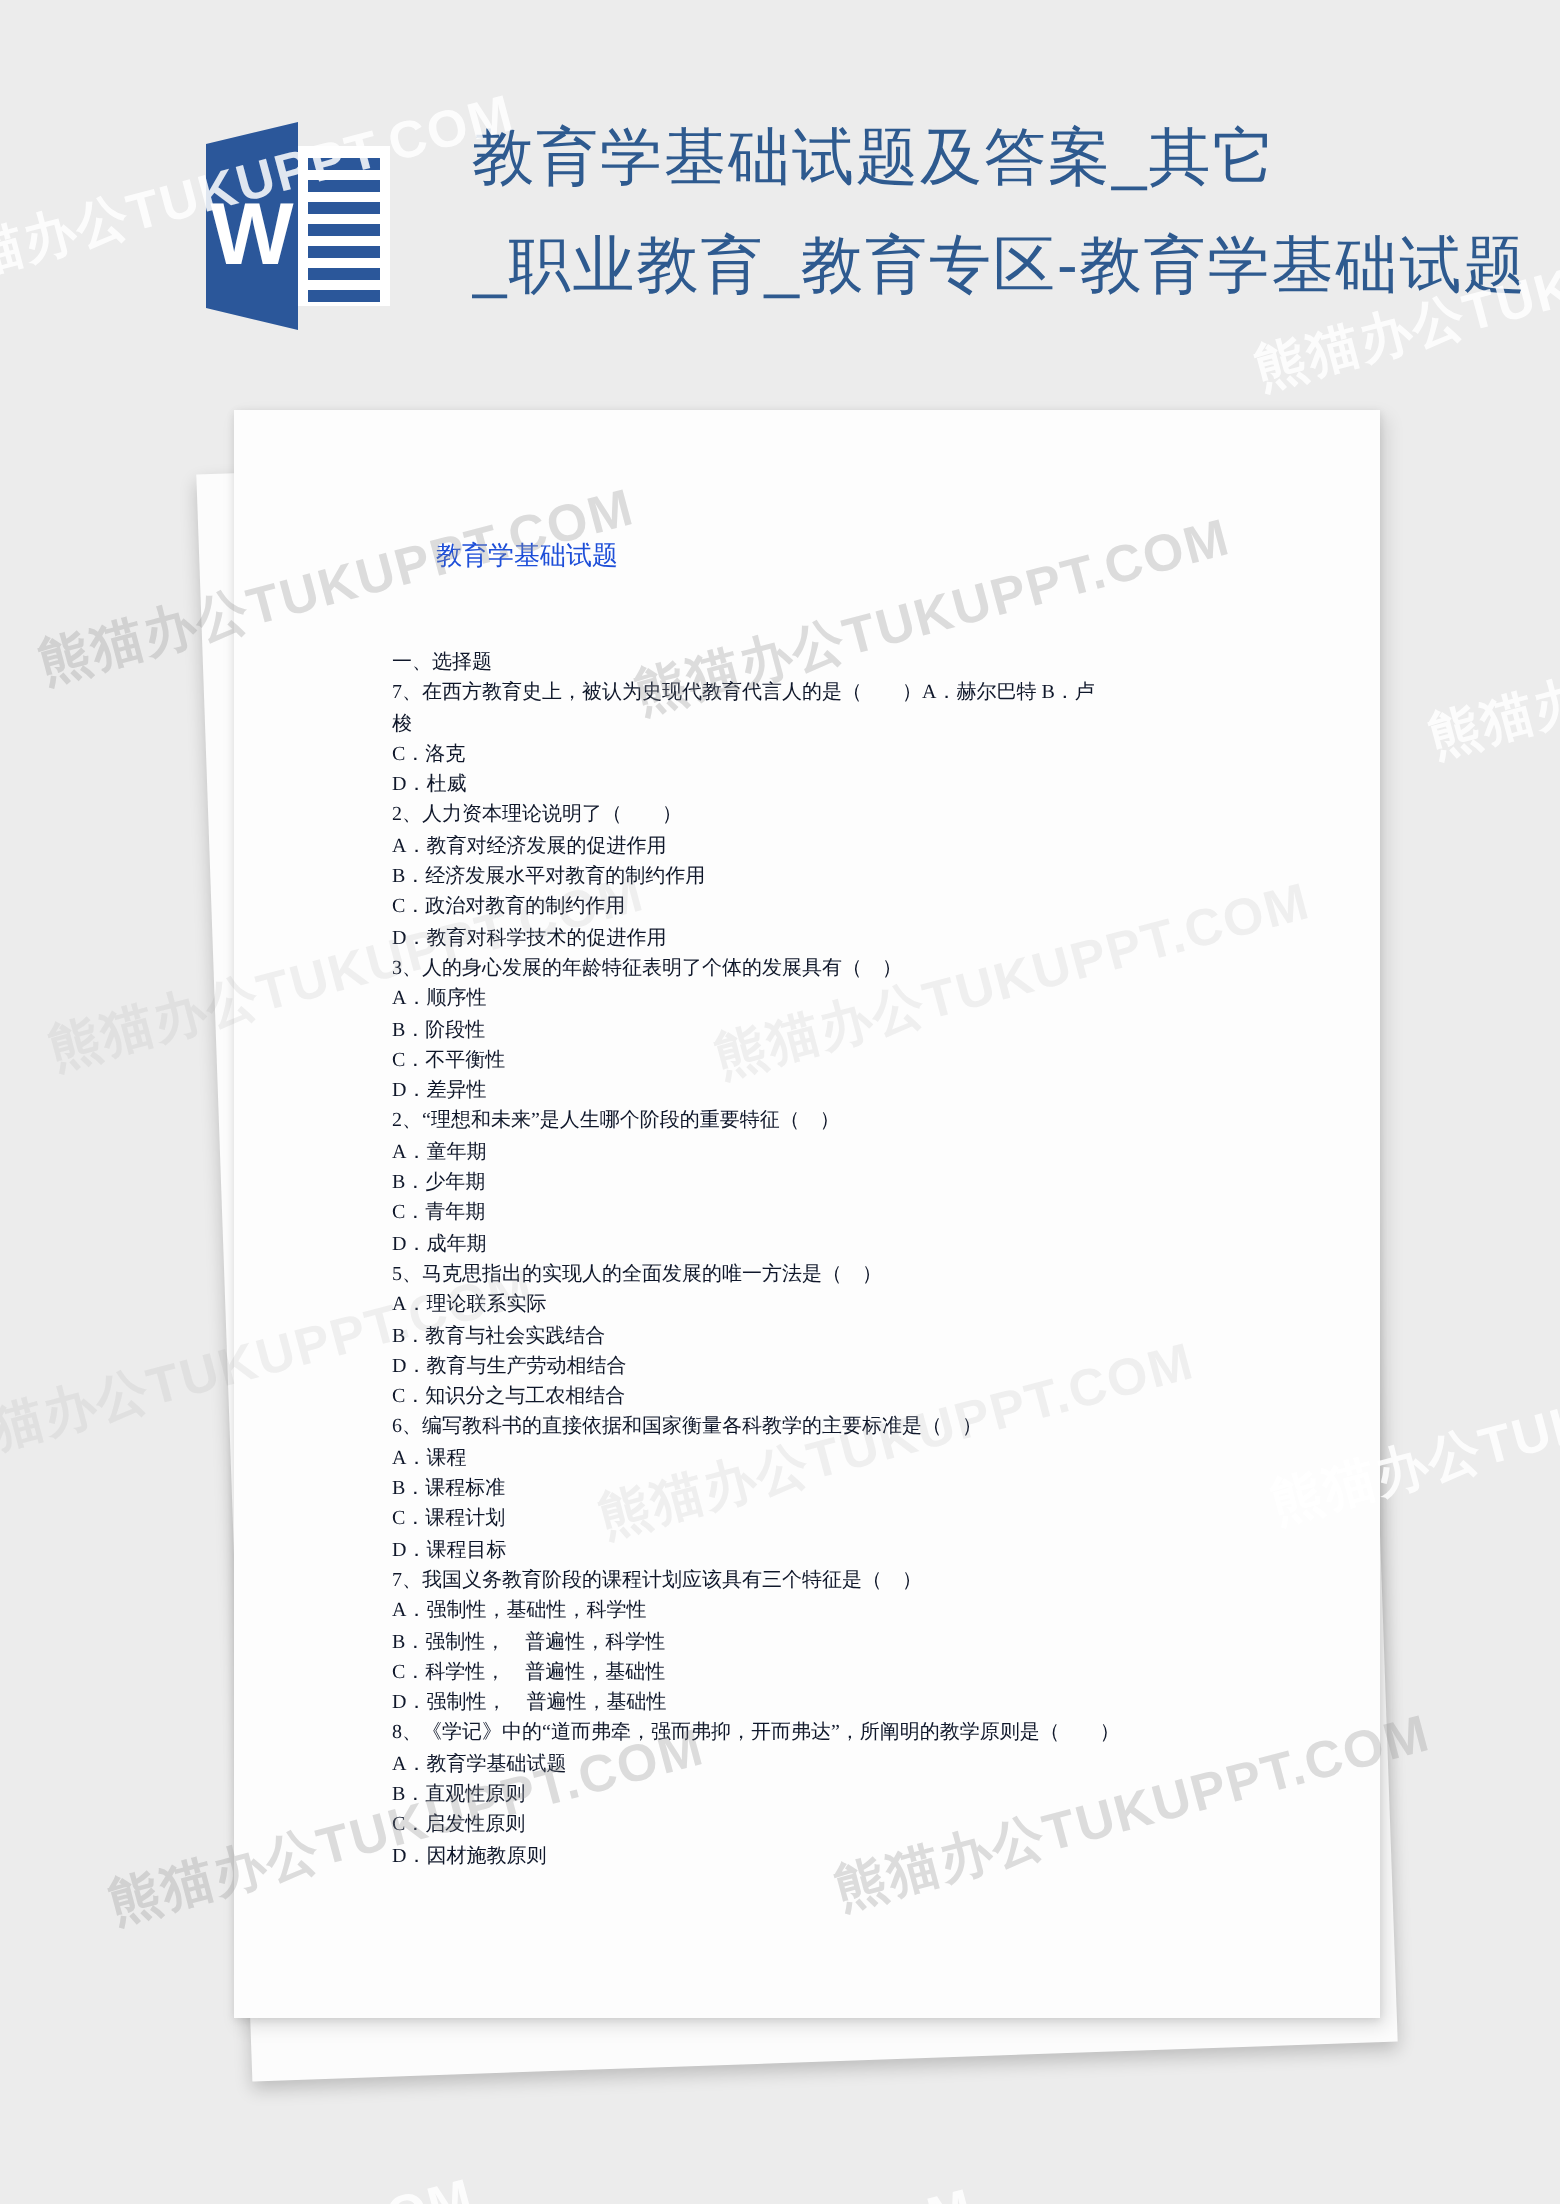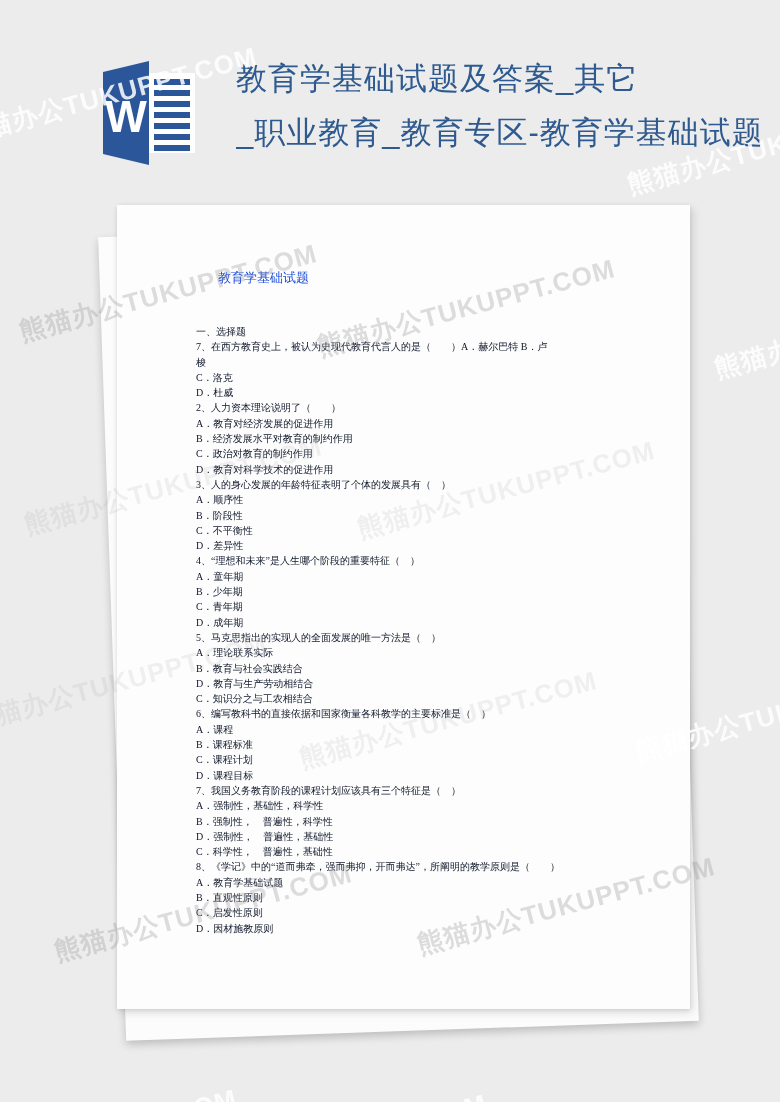--- a/index.html
+++ b/index.html
@@ -91,40 +91,40 @@
         <div class="doc-line">2、人力资本理论说明了（　　）</div>
         <div class="doc-line">A．教育对经济发展的促进作用</div>
         <div class="doc-line">B．经济发展水平对教育的制约作用</div>
         <div class="doc-line">C．政治对教育的制约作用</div>
         <div class="doc-line">D．教育对科学技术的促进作用</div>
         <div class="doc-line">3、人的身心发展的年龄特征表明了个体的发展具有（　）</div>
         <div class="doc-line">A．顺序性</div>
         <div class="doc-line">B．阶段性</div>
         <div class="doc-line">C．不平衡性</div>
         <div class="doc-line">D．差异性</div>
-        <div class="doc-line">4、“理想和未来”是人生哪个阶段的重要特征（　）</div>
+        <div class="doc-line">2、“理想和未来”是人生哪个阶段的重要特征（　）</div>
         <div class="doc-line">A．童年期</div>
         <div class="doc-line">B．少年期</div>
         <div class="doc-line">C．青年期</div>
         <div class="doc-line">D．成年期</div>
         <div class="doc-line">5、马克思指出的实现人的全面发展的唯一方法是（　）</div>
         <div class="doc-line">A．理论联系实际</div>
         <div class="doc-line">B．教育与社会实践结合</div>
         <div class="doc-line">D．教育与生产劳动相结合</div>
         <div class="doc-line">C．知识分之与工农相结合</div>
         <div class="doc-line">6、编写教科书的直接依据和国家衡量各科教学的主要标准是（　）</div>
         <div class="doc-line">A．课程</div>
         <div class="doc-line">B．课程标准</div>
         <div class="doc-line">C．课程计划</div>
         <div class="doc-line">D．课程目标</div>
         <div class="doc-line">7、我国义务教育阶段的课程计划应该具有三个特征是（　）</div>
         <div class="doc-line">A．强制性，基础性，科学性</div>
         <div class="doc-line">B．强制性，　普遍性，科学性</div>
+        <div class="doc-line">C．科学性，　普遍性，基础性</div>
         <div class="doc-line">D．强制性，　普遍性，基础性</div>
-        <div class="doc-line">C．科学性，　普遍性，基础性</div>
         <div class="doc-line">8、《学记》中的“道而弗牵，强而弗抑，开而弗达”，所阐明的教学原则是（　　）</div>
         <div class="doc-line">A．教育学基础试题</div>
         <div class="doc-line">B．直观性原则</div>
         <div class="doc-line">C．启发性原则</div>
         <div class="doc-line">D．因材施教原则</div>
       </div>
   </div>
 
   <div class="wm-layer">
     <span class="wm wm-bg" style="left:-40px;top:118px;">熊猫办公TUKUPPT.COM</span>

